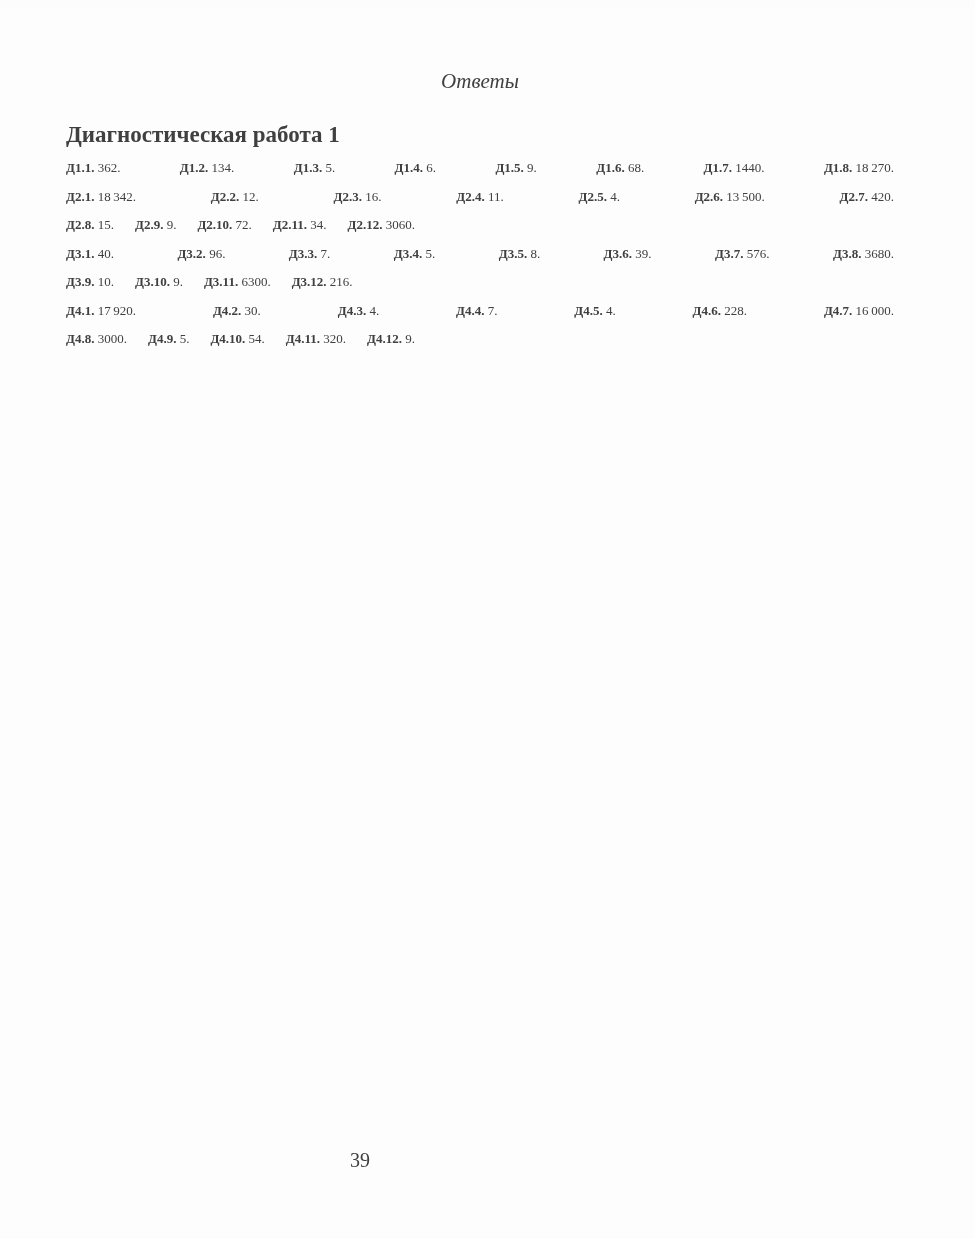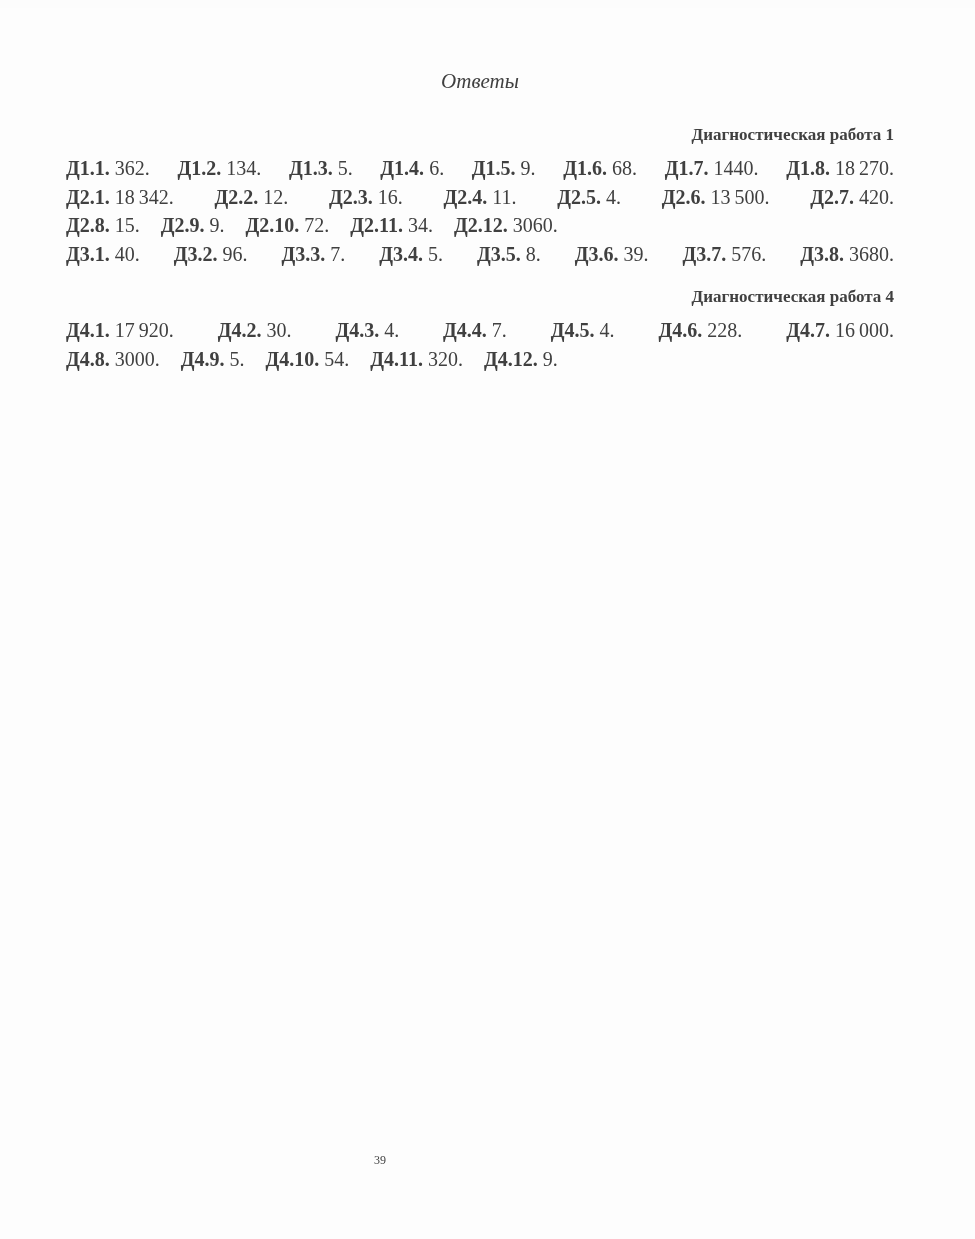--- a/index.html
+++ b/index.html
@@ -25,47 +25,47 @@
   }
   .doc-title {
     text-align: center;
     font-style: italic;
     font-size: 21px;
     line-height: 26px;
     margin: 0 0 28px 0;
   }
   .section { margin: 0; }
   .heading {
-    text-align: right;
-    font-size: 17px;
+    text-align: left;
+    font-size: 23px;
     font-weight: 700;
     line-height: 26px;
     margin: 16px 0 6px 0;
   }
   .para { margin: 0; }
   .line {
-    font-size: 20px;
+    font-size: 13px;
     line-height: 28.5px;
     white-space: nowrap;
   }
   .line.full {
     display: flex;
     justify-content: space-between;
   }
   .line.last .entry { margin-right: 21px; }
   .line.last .entry:last-child { margin-right: 0; }
   .entry .lbl { font-weight: 700; }
   .entry .val { font-weight: 400; }
   .page-number {
     position: absolute;
-    left: 360px;
+    left: 340px;
     top: 1140px;
     width: 40px;
     text-align: center;
-    font-size: 12px;
+    font-size: 20px;
     line-height: 24px;
   }
 </style>
 </head>
 <body>
 
 <div class="page">
   <div class="content">
     <div class="doc-title">Ответы</div>
     <div id="sections">
@@ -103,24 +103,24 @@
             <div class="line full">
               <span class="entry"><b class="lbl">Д3.1.</b><span class="val">&nbsp;40.</span></span>
               <span class="entry"><b class="lbl">Д3.2.</b><span class="val">&nbsp;96.</span></span>
               <span class="entry"><b class="lbl">Д3.3.</b><span class="val">&nbsp;7.</span></span>
               <span class="entry"><b class="lbl">Д3.4.</b><span class="val">&nbsp;5.</span></span>
               <span class="entry"><b class="lbl">Д3.5.</b><span class="val">&nbsp;8.</span></span>
               <span class="entry"><b class="lbl">Д3.6.</b><span class="val">&nbsp;39.</span></span>
               <span class="entry"><b class="lbl">Д3.7.</b><span class="val">&nbsp;576.</span></span>
               <span class="entry"><b class="lbl">Д3.8.</b><span class="val">&nbsp;3680.</span></span>
             </div>
+            <div class="line last"><span class="entry"><b class="lbl">Д3.9.</b><span class="val">&nbsp;10.</span></span><span class="entry"><b class="lbl">Д3.10.</b><span class="val">&nbsp;9.</span></span><span class="entry"><b class="lbl">Д3.11.</b><span class="val">&nbsp;6300.</span></span><span class="entry"><b class="lbl">Д3.12.</b><span class="val">&nbsp;216.</span></span></div>
           </div>
   </section>
         <section class="section">
-    <h2 class="heading">Диагностическая работа 4</h2>
     <div class="para">
             <div class="line full">
               <span class="entry"><b class="lbl">Д4.1.</b><span class="val">&nbsp;17 920.</span></span>
               <span class="entry"><b class="lbl">Д4.2.</b><span class="val">&nbsp;30.</span></span>
               <span class="entry"><b class="lbl">Д4.3.</b><span class="val">&nbsp;4.</span></span>
               <span class="entry"><b class="lbl">Д4.4.</b><span class="val">&nbsp;7.</span></span>
               <span class="entry"><b class="lbl">Д4.5.</b><span class="val">&nbsp;4.</span></span>
               <span class="entry"><b class="lbl">Д4.6.</b><span class="val">&nbsp;228.</span></span>
               <span class="entry"><b class="lbl">Д4.7.</b><span class="val">&nbsp;16 000.</span></span>
             </div>

